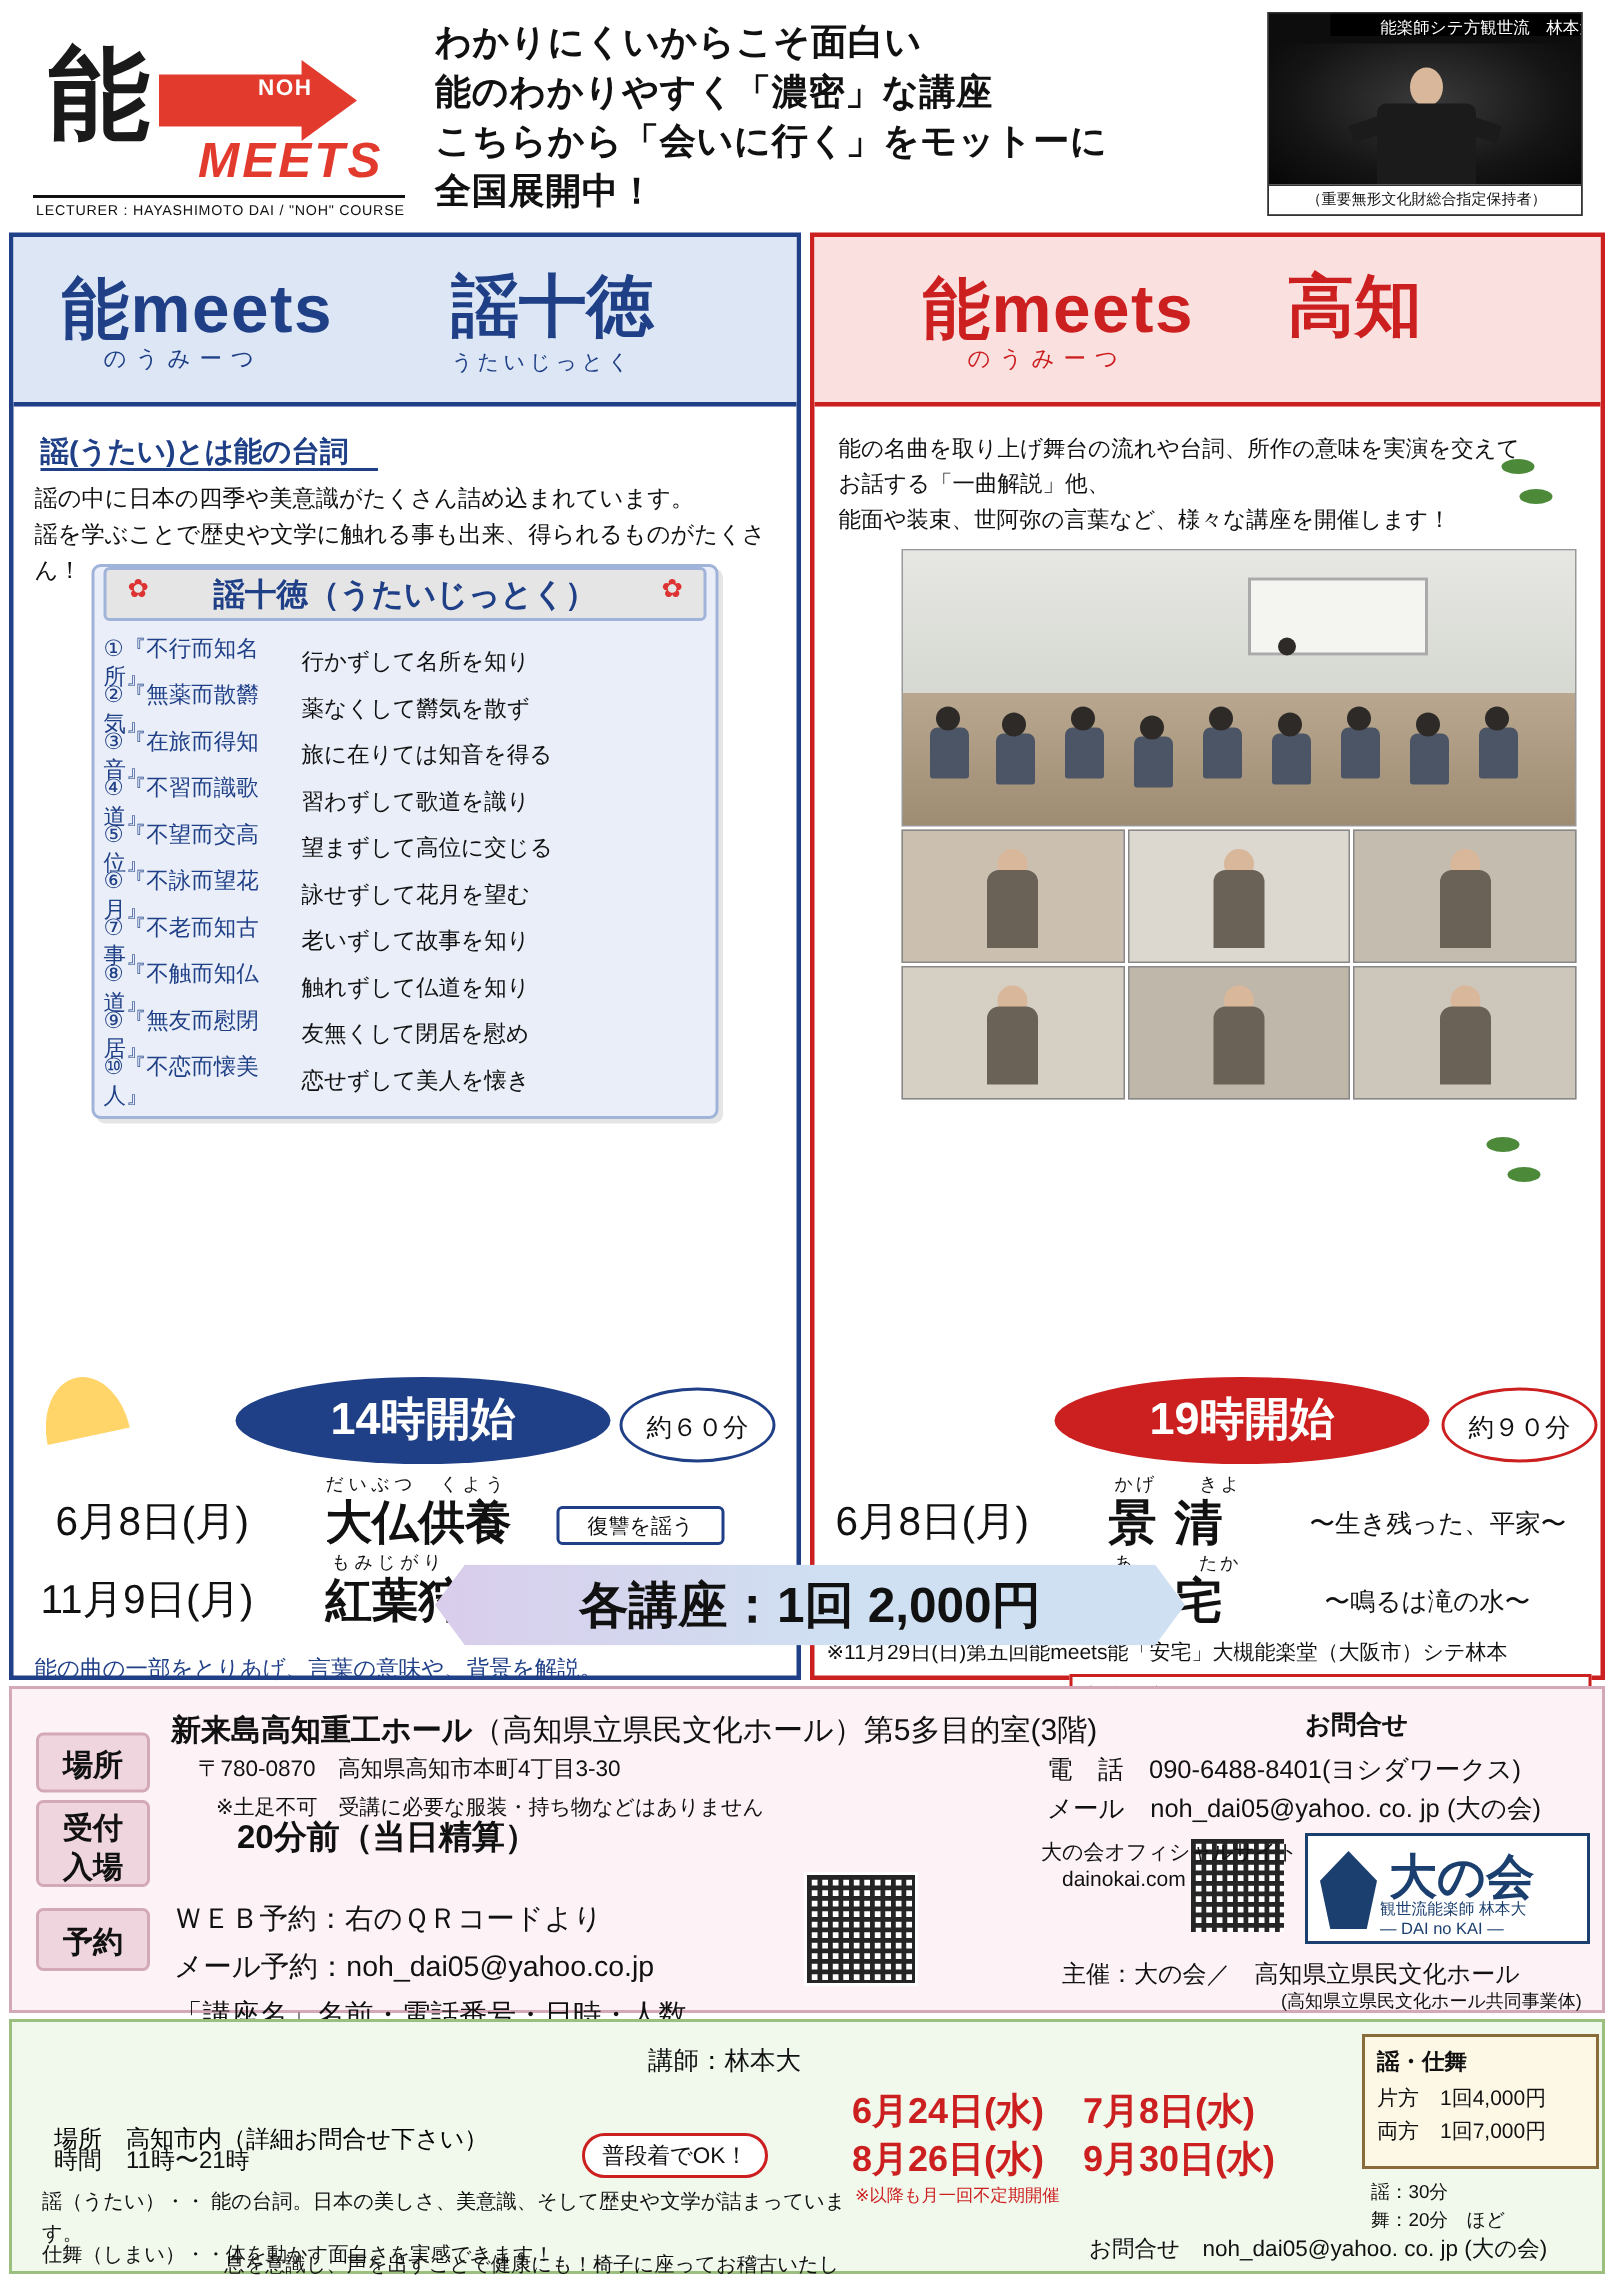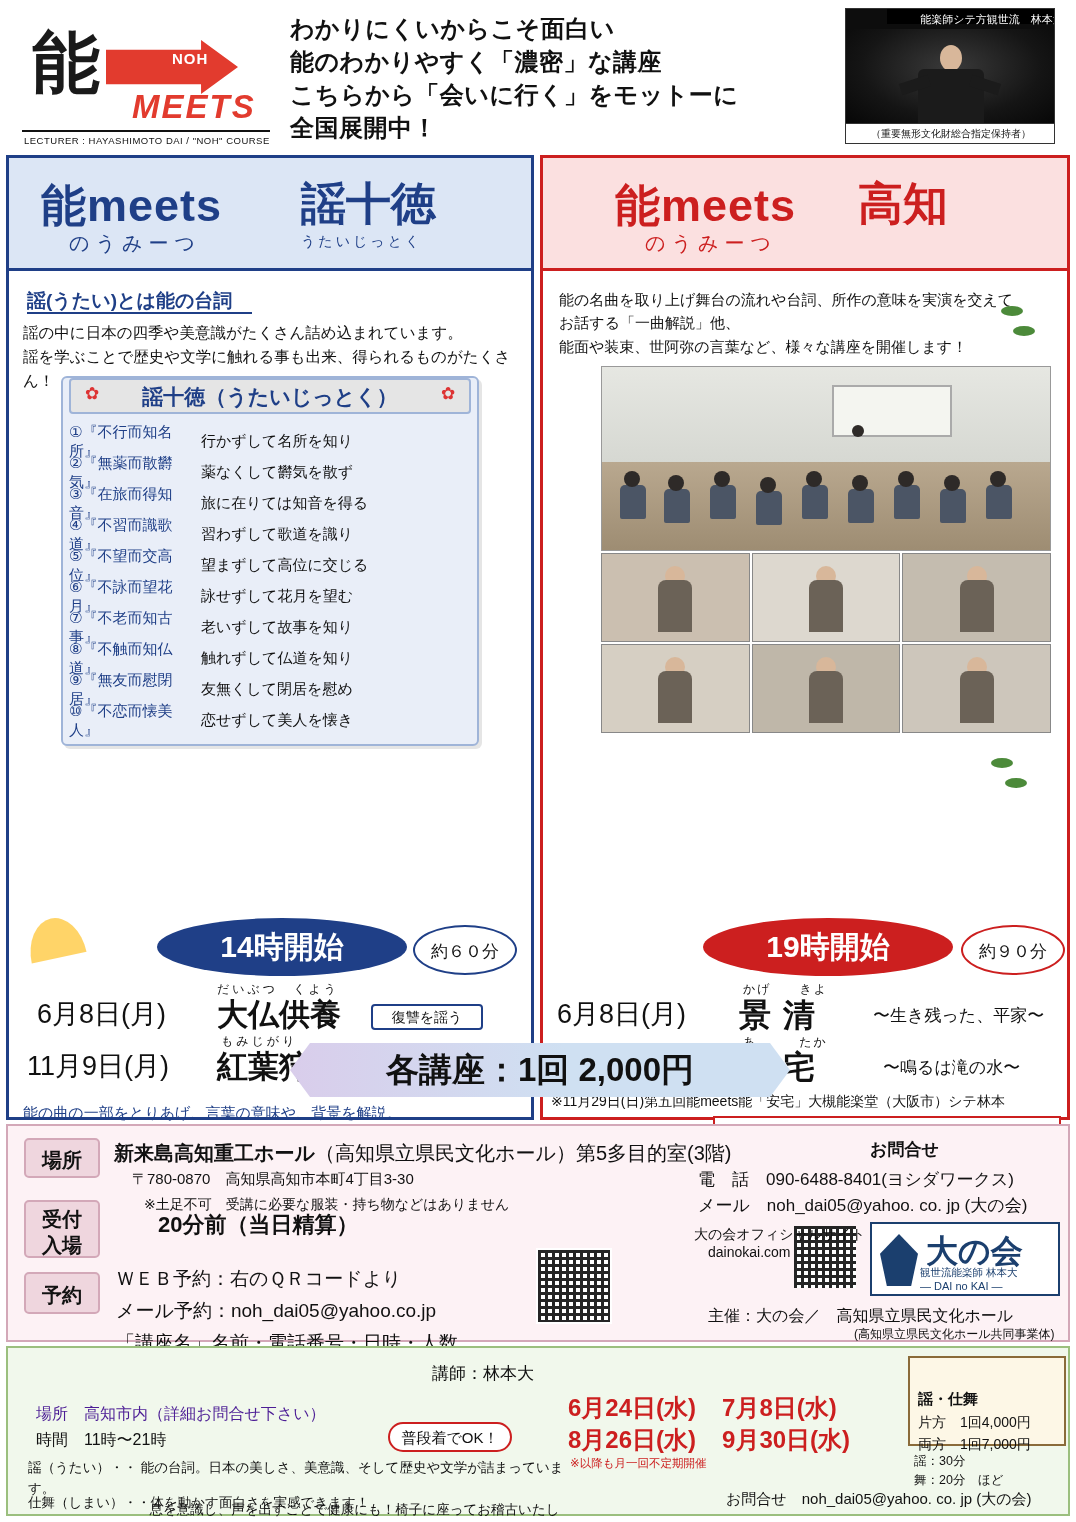--- a/index.html
+++ b/index.html
@@ -56,21 +56,21 @@
   .col { position:absolute; top:155px; height:965px; }
   .col-left  { left:6px;   width:528px; border:3px solid #1f3f87; background:#fff; }
   .col-right { left:540px; width:530px; border:3px solid #cc1f1f; background:#fff; }
 
   .title-band { height:113px; position:relative; }
   .band-left  { background:#dce6f5; border-bottom:3px solid #1f3f87; }
   .band-right { background:#fbe0e0; border-bottom:3px solid #cc1f1f; }
   .band-main { position:absolute; left:32px; top:18px; font-size:45px; font-weight:bold; letter-spacing:1px; }
   .band-main.l { color:#1f3f87; }
   .band-main.r { left:72px; color:#cc1f1f; }
-  .band-ruby { position:absolute; left:60px; top:72px; font-size:20px; letter-spacing:6px; }
+  .band-ruby { position:absolute; left:60px; top:72px; font-size:15px; letter-spacing:6px; }
   .band-ruby.l { color:#1f3f87; }
   .band-ruby.r { left:102px; color:#cc1f1f; }
   .band-second { position:absolute; left:292px; top:16px; font-size:45px; font-weight:bold; color:#1f3f87; }
   .band-second-ruby { position:absolute; left:292px; top:75px; font-size:14px; letter-spacing:3px; color:#1f3f87; }
   .band-second.r { left:315px; color:#cc1f1f; }
 
   
   .lead-title { position:absolute; left:18px; top:130px; font-size:19px; font-weight:bold; color:#1f3f87; }
   .lead-title:after { content:""; }
   .lead-underline { position:absolute; left:18px; top:154px; width:225px; height:2px; background:#1f3f87; }
@@ -167,21 +167,21 @@
     clip-path: polygon(4% 0, 96% 0, 100% 50%, 96% 100%, 4% 100%, 0 50%);
     text-align:center; font-size:33px; font-weight:bold; color:#111; line-height:54px;
   }
 
   
   .info { position:absolute; left:6px; top:1124px; width:1064px; height:218px; border:2px solid #d3a8b8; background:#fdf2f5; }
   .tag-cell {
     position:absolute; width:76px; background:#efd6de; border:2px solid #d3a8b8; border-radius:5px;
     text-align:center; font-size:20px; font-weight:bold; color:#111; padding:4px 0;
   }
-  .tc1 { left:16px; top:12px; height:40px; line-height:32px; }
+  .tc1 { left:16px; top:29px; height:40px; line-height:32px; }
   .tc2 { left:16px; top:74px; height:58px; line-height:26px; }
   .tc3 { left:16px; top:146px; height:42px; line-height:34px; }
   .venue-name { position:absolute; left:106px; top:14px; font-size:20px; font-weight:bold; color:#111; }
   .venue-name small { font-size:20px; font-weight:normal; }
   .venue-addr { position:absolute; left:124px; top:44px; font-size:15px; color:#111; }
   .venue-note { position:absolute; left:136px; top:70px; font-size:14px; color:#111; }
   .recep { position:absolute; left:150px; top:84px; font-size:22px; font-weight:bold; color:#111; }
   .resv1 { position:absolute; left:108px; top:140px; font-size:19px; color:#111; }
   .resv2 { position:absolute; left:108px; top:172px; font-size:19px; color:#111; }
   .resv3 { position:absolute; left:108px; top:204px; font-size:19px; color:#111; }
@@ -212,34 +212,34 @@
   .dk-mark { position:absolute; left:8px; top:10px; width:38px; height:52px;
     background:#1b3f6e; clip-path:polygon(50% 0,100% 38%,82% 100%,18% 100%,0 38%); }
 
   
   .bottom { position:absolute; left:6px; top:1346px; width:1064px; height:170px; border:2px solid #9bbf7e; background:#f1f8ec; }
   .b-title {
     position:absolute; left:10px; top:8px; width:400px; height:36px; background:#fdf3d4;
     border-radius:3px; font-size:25px; font-weight:bold; color:#1f3f87; line-height:34px; padding-left:10px;
   }
   .b-lect { position:absolute; left:424px; top:14px; font-size:17px; color:#111; }
-  .b-place { position:absolute; left:28px; top:56px; font-size:16px; color:#4c1d95; }
+  .b-place { position:absolute; left:28px; top:68px; font-size:16px; color:#000000; }
   .b-time  { position:absolute; left:28px; top:82px; font-size:16px; color:#111; }
   .casual {
     position:absolute; left:380px; top:74px; width:124px; height:30px; border:2px solid #cc1f1f;
     border-radius:15px; background:#fff; font-size:15px; color:#111; text-align:center; line-height:27px;
   }
   .dates-grid { position:absolute; left:560px; top:44px; width:330px; font-size:24px; font-weight:bold; color:#cc1f1f; }
   .dg-row { display:flex; gap:26px; line-height:1.35; }
   .dates-note { position:absolute; left:562px; top:108px; font-size:11.5px; color:#cc1f1f; }
   .price-box {
     position:absolute; left:900px; top:8px; width:158px; height:90px;
     border:2px solid #8a6b3a; background:#fdf7e6; font-size:14px; color:#111; padding:5px 8px; line-height:1.6;
   }
-  .pb-head { font-size:15px; font-weight:bold;margin-top:24px; }
+  .pb-head { font-size:15px; font-weight:bold; }
   .dur-note { position:absolute; left:906px; top:104px; font-size:12.5px; color:#111; line-height:1.5; }
   .b-desc1 { position:absolute; left:20px; top:110px; width:540px; font-size:13.5px; color:#111; line-height:1.55; }
   .b-desc2 { position:absolute; left:20px; top:146px; width:540px; font-size:13.5px; color:#111; }
   .b-contact { position:absolute; left:718px; top:142px; font-size:15px; color:#111; }
 </style>
 </head>
 <body>
 
 <div class="page">
 

